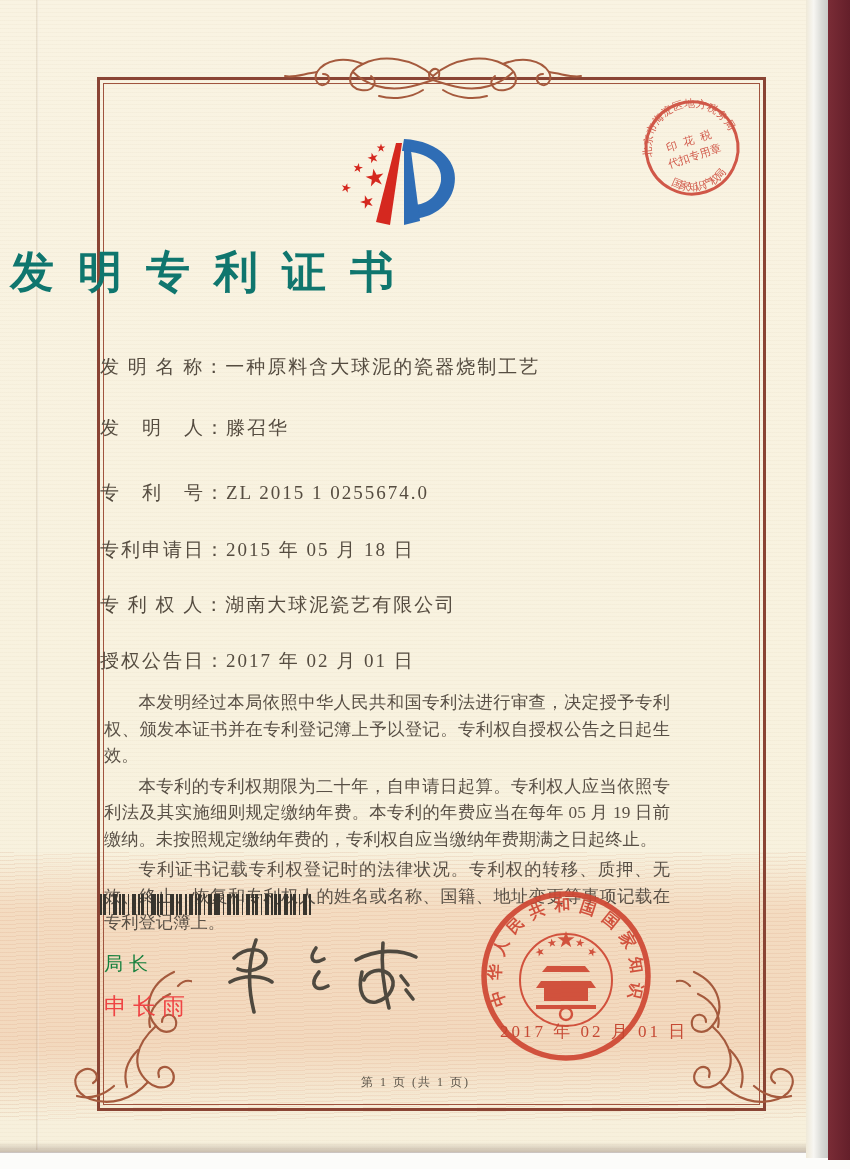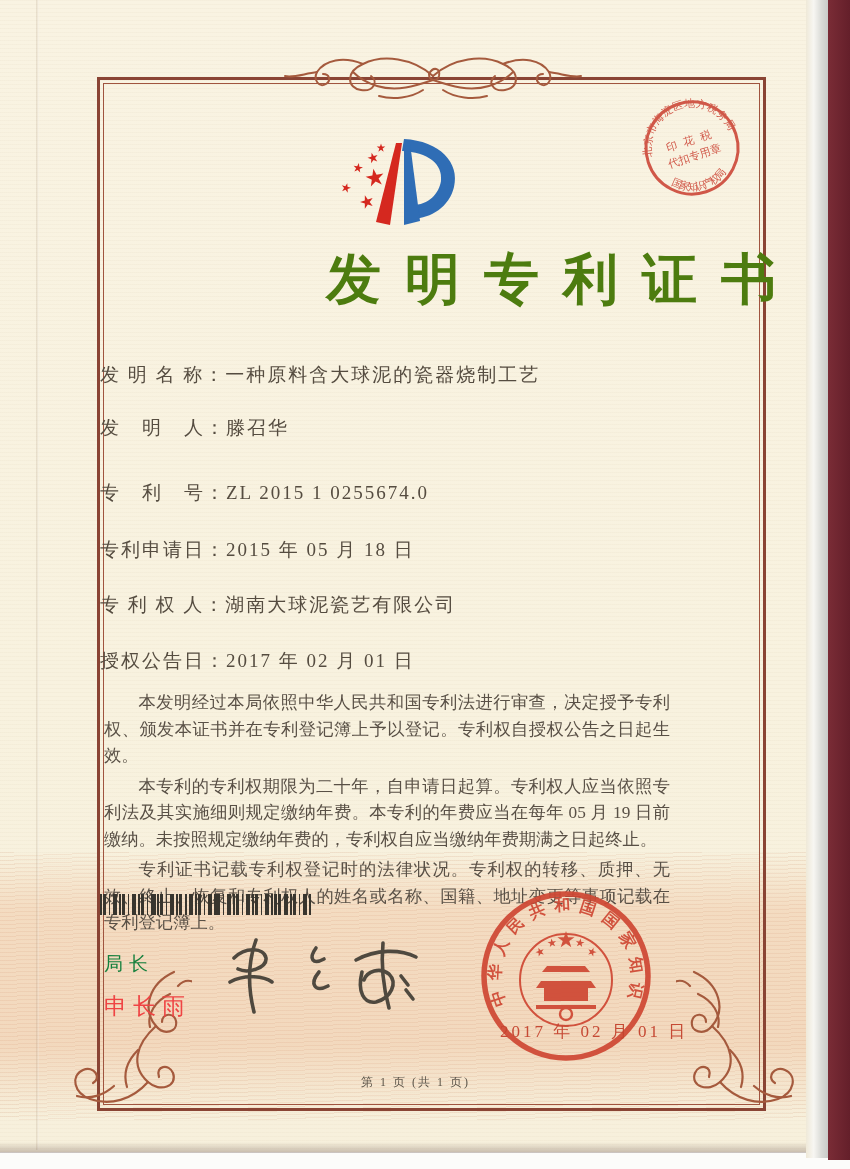--- a/index.html
+++ b/index.html
@@ -13,25 +13,25 @@
         background:
           repeating-linear-gradient(178deg, rgba(196,110,72,.10) 0 1px, rgba(0,0,0,0) 1px 4px),
           linear-gradient(180deg, rgba(243,218,192,0) 0%, rgba(243,216,188,.85) 22%, rgba(242,214,186,.9) 72%, rgba(248,242,223,0) 100%);}
   .crease{position:absolute;left:36px;top:0;width:3px;height:1150px;
         background:linear-gradient(90deg,rgba(140,110,80,.18),rgba(255,255,255,.25));}
   .frame-outer{position:absolute;left:97px;top:77px;width:663px;height:1028px;
         border:3px solid #8a4434;}
   .frame-inner{position:absolute;left:3px;top:3px;right:3px;bottom:3px;border:1px solid #a0543f;}
   .ornament{position:absolute;}
   .cert-no{position:absolute;left:88px;top:129px;font-size:19px;letter-spacing:4px;color:#5c554a;}
-  .title{position:absolute;left:10px;top:243px;width:790px;text-align:right;
-        font-size:55px;font-weight:600;letter-spacing:24px;color:#4d7c0f;}
+  .title{position:absolute;left:10px;top:243px;width:790px;text-align:left;
+        font-size:44px;font-weight:600;letter-spacing:24px;color:#0f766e;}
   .fields{position:absolute;left:100px;top:350px;width:600px;}
   .frow{position:absolute;left:0;font-size:19px;color:#554c40;letter-spacing:2px;white-space:nowrap;}
-  .f0{top:12px}.f1{top:65px}.f2{top:130px}.f3{top:187px}.f4{top:242px}.f5{top:298px}
+  .f0{top:4px}.f1{top:65px}.f2{top:130px}.f3{top:187px}.f4{top:242px}.f5{top:298px}
   .paras{position:absolute;left:100px;top:686px;width:574px;font-size:17.3px;line-height:26.5px;
         color:#595046;text-align:justify;}
   .paras p{margin:4px;text-indent:2em;}
   .barcode{position:absolute;left:100px;top:894px;width:212px;height:21px;
         background:
           repeating-linear-gradient(90deg,#38352e 0 2px,rgba(0,0,0,0) 2px 3px,#38352e 3px 6px,rgba(0,0,0,0) 6px 9px,#38352e 9px 10px,rgba(0,0,0,0) 10px 13px,#38352e 13px 17px,rgba(0,0,0,0) 17px 19px),
           repeating-linear-gradient(90deg,rgba(0,0,0,0) 0 23px,#38352e 23px 25px,rgba(0,0,0,0) 25px 31px);}
   .signer-title{position:absolute;left:104px;top:951px;font-size:19px;color:#15803d;letter-spacing:6px;}
   .signer-name{position:absolute;left:104px;top:991px;font-size:23px;color:#ef4444;letter-spacing:6px;}
   .signature{position:absolute;left:218px;top:928px;}

